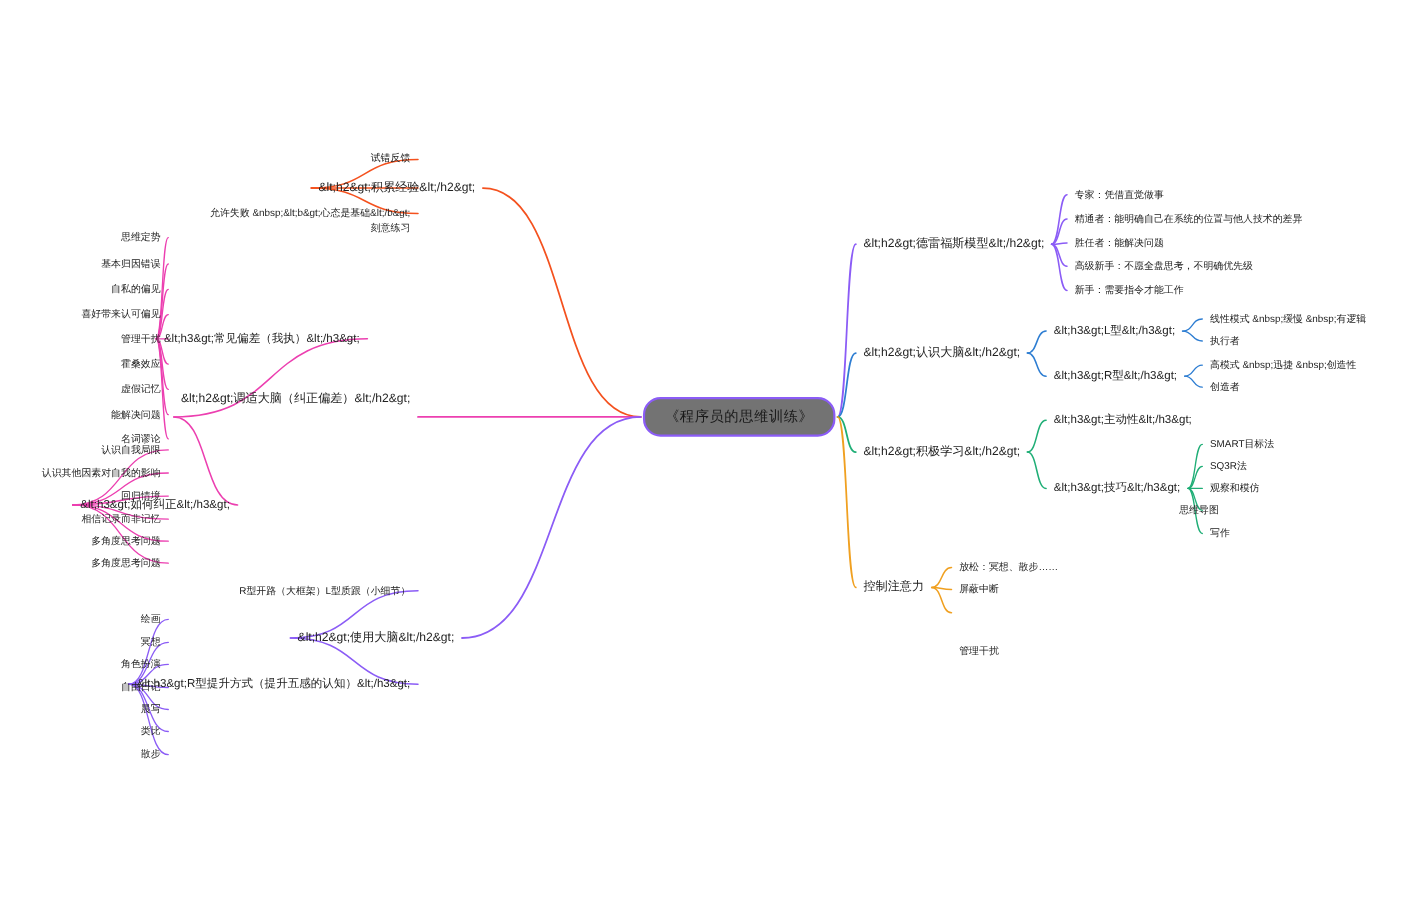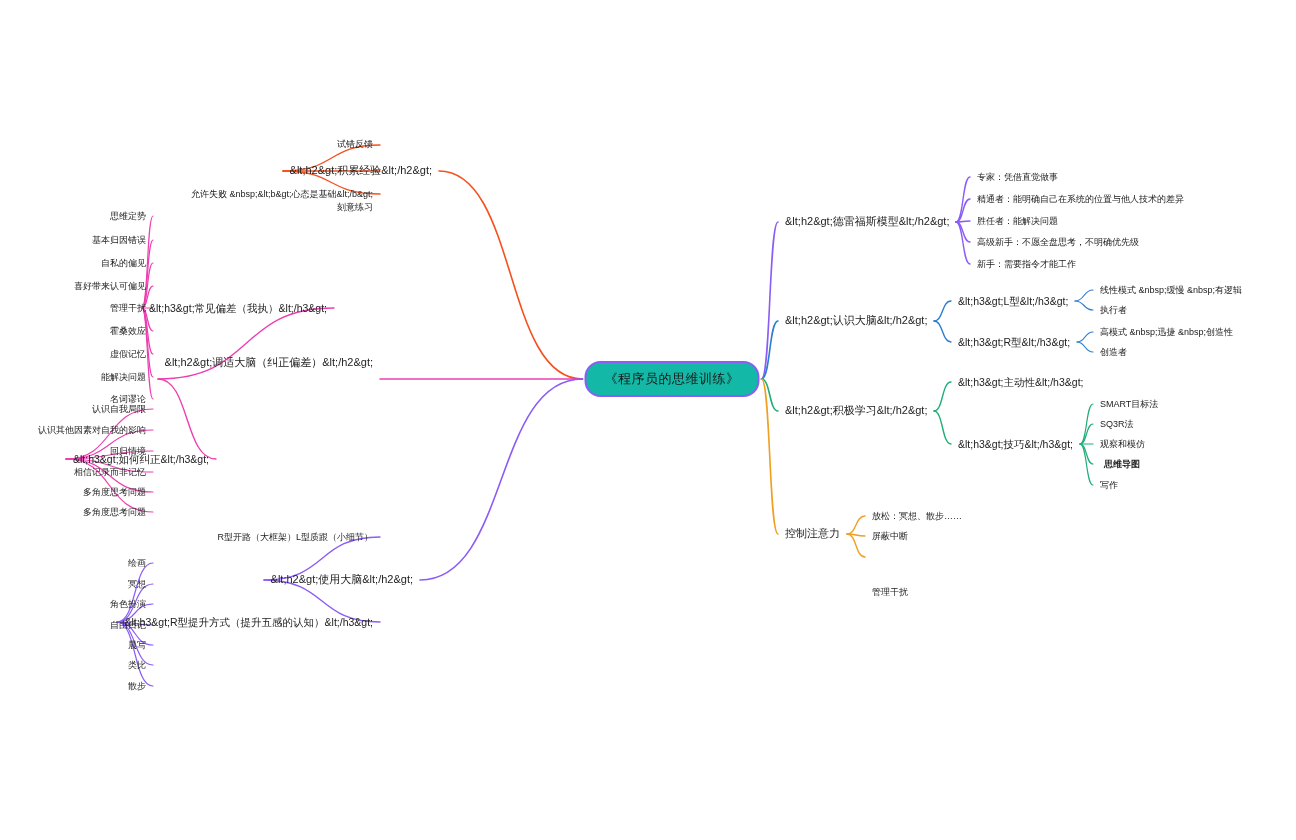--- a/index.html
+++ b/index.html
@@ -15,21 +15,21 @@
     white-space:nowrap;line-height:1.2;
   }
   .node.r{transform:translateY(-50%);}          
   .node.l{transform:translate(-100%,-50%);}     
   .lvl1{font-size:11px;}
   .lvl2{font-size:10.5px;}
   .leaf{font-size:9px;}
   .root{
     position:absolute;transform:translate(-50%,-50%);
     border:2px solid #8B5CF6;border-radius:16px;
-    background:#14b8a6;color:#1a1a1a;
+    background:#737373;color:#1a1a1a;
     font-size:13px;padding:7px 18px;white-space:nowrap;
     letter-spacing:.5px;
   }
 </style>
 </head>
 <body>
 
 <div id="mindmap">
   <svg class="links" id="link-layer" viewBox="0 0 1296 840">
       <path d="M 582.5 379 C 503.575 379, 517.925 171, 439 171" stroke="#F4511E" stroke-width="1.6" fill="none" stroke-linecap="round"></path>
@@ -136,20 +136,20 @@
       <div class="node r leaf" style="left: 1100px; top: 310px;">执行者</div>
       <div class="node r lvl2" style="left: 958px; top: 342px;">&amp;lt;h3&amp;gt;R型&amp;lt;/h3&amp;gt;</div>
       <div class="node r leaf" style="left: 1100px; top: 332px;">高模式 &amp;nbsp;迅捷 &amp;nbsp;创造性</div>
       <div class="node r leaf" style="left: 1100px; top: 352px;">创造者</div>
       <div class="node r lvl1" style="left: 785px; top: 411px;">&amp;lt;h2&amp;gt;积极学习&amp;lt;/h2&amp;gt;</div>
       <div class="node r lvl2" style="left: 958px; top: 382px;">&amp;lt;h3&amp;gt;主动性&amp;lt;/h3&amp;gt;</div>
       <div class="node r lvl2" style="left: 958px; top: 444px;">&amp;lt;h3&amp;gt;技巧&amp;lt;/h3&amp;gt;</div>
       <div class="node r leaf" style="left: 1100px; top: 404px;">SMART目标法</div>
       <div class="node r leaf" style="left: 1100px; top: 424px;">SQ3R法</div>
       <div class="node r leaf" style="left: 1100px; top: 444px;">观察和模仿</div>
-      <div class="node r leaf" style="left: 1104px; top: 464px; font-weight: bold;">思维导图</div>
+      <div class="node r leaf" style="left: 1072px; top: 464px;">思维导图</div>
       <div class="node r leaf" style="left: 1100px; top: 485px;">写作</div>
       <div class="node r lvl1" style="left: 785px; top: 534px;">控制注意力</div>
       <div class="node r leaf" style="left: 872px; top: 516px;">放松：冥想、散步……</div>
       <div class="node r leaf" style="left: 872px; top: 536px;">屏蔽中断</div>
       <div class="node r leaf" style="left: 872px; top: 579px; margin-top: 13px;">管理干扰</div>
     </div>
 </div>
 
 </body></html>

